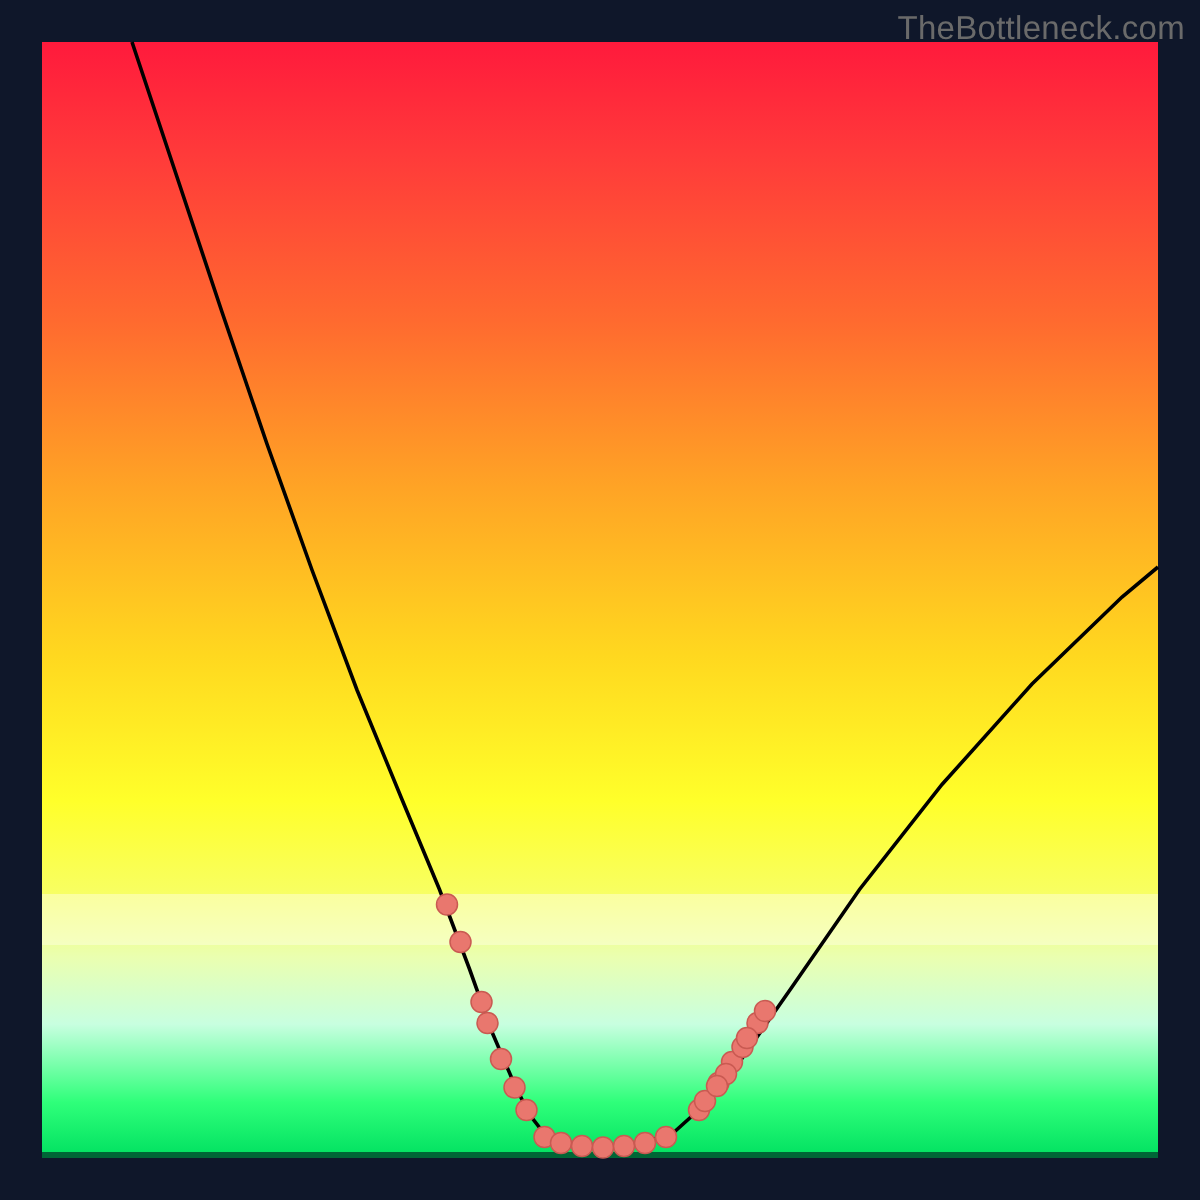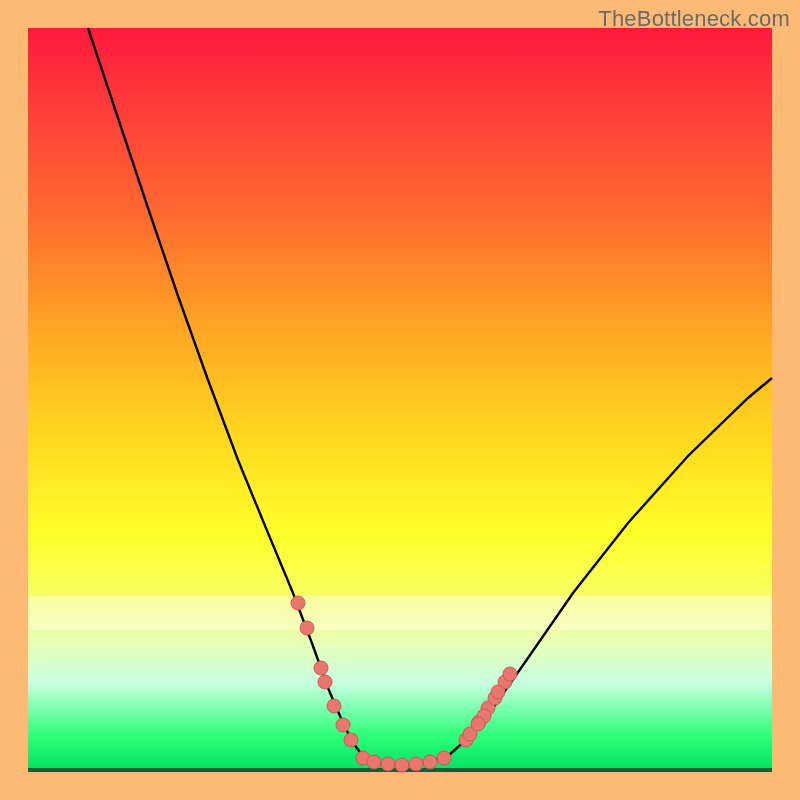--- a/index.html
+++ b/index.html
@@ -8,21 +8,21 @@
     width: 800px;
     height: 800px;
     background: #000;
     overflow: hidden;
     font-family: Arial, Helvetica, sans-serif;
   }
   .stage {
     position: relative;
     width: 800px;
     height: 800px;
-    background: #fdba74;
+    background: #0f172a;
   }
   .plot {
     position: absolute;
     left: 28px;
     top: 28px;
     width: 744px;
     height: 744px;
     background: linear-gradient(to bottom,
       #ff1a3c 0%,
       #ff3a3a 10%,

